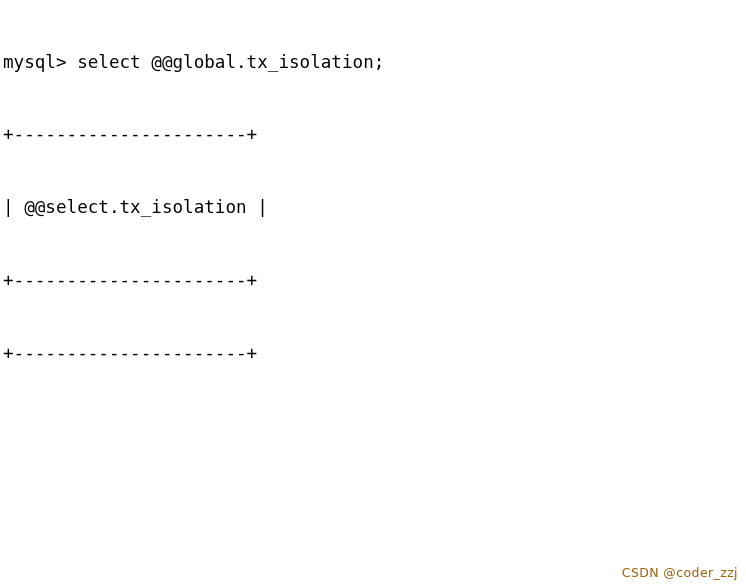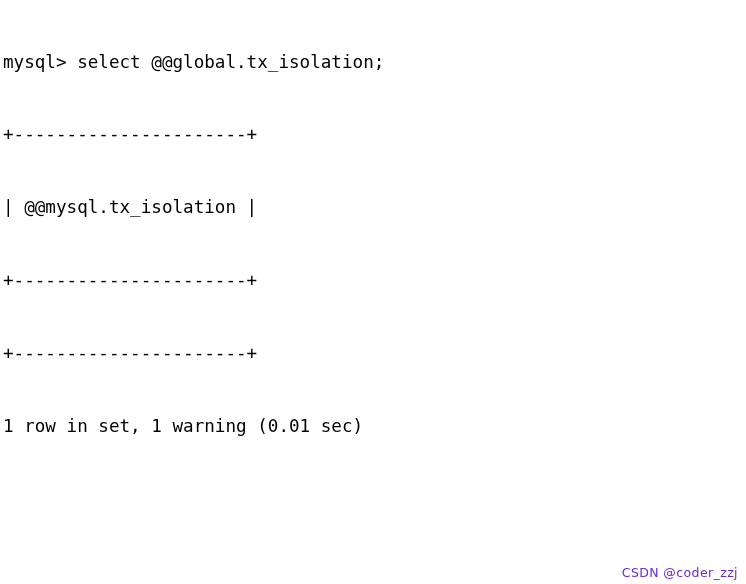--- a/index.html
+++ b/index.html
@@ -33,38 +33,37 @@
     display: block;
     height: 24.3px;
     white-space: pre;
   }
   #watermark {
     position: absolute;
     right: 8px;
     bottom: 4px;
     font-family: "DejaVu Sans", "Liberation Sans", sans-serif;
     font-size: 12.5px;
-    color: #6d28d9;
+    color: #a16207;
     letter-spacing: 0.4px;
     white-space: pre;
     user-select: none;
   }
 </style>
 </head>
 <body>
 
 <div id="terminal">
 
   <div id="console-output">
     <span class="line">mysql&gt; select @@global.tx_isolation;</span>
     <span class="line">+----------------------+</span>
-    <span class="line">| @@mysql.tx_isolation |</span>
+    <span class="line">| @@select.tx_isolation |</span>
     <span class="line">+----------------------+</span>
     <span class="line">+----------------------+</span>
-    <span class="line">1 row in set, 1 warning (0.01 sec)</span>
     <span class="line"></span>
     
     
     
     
     
     
     
     
     

